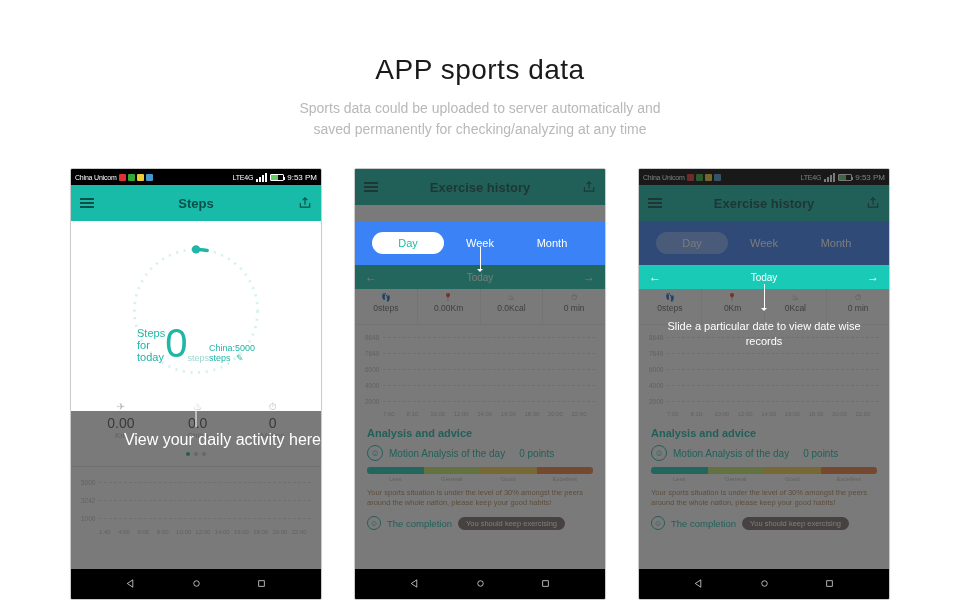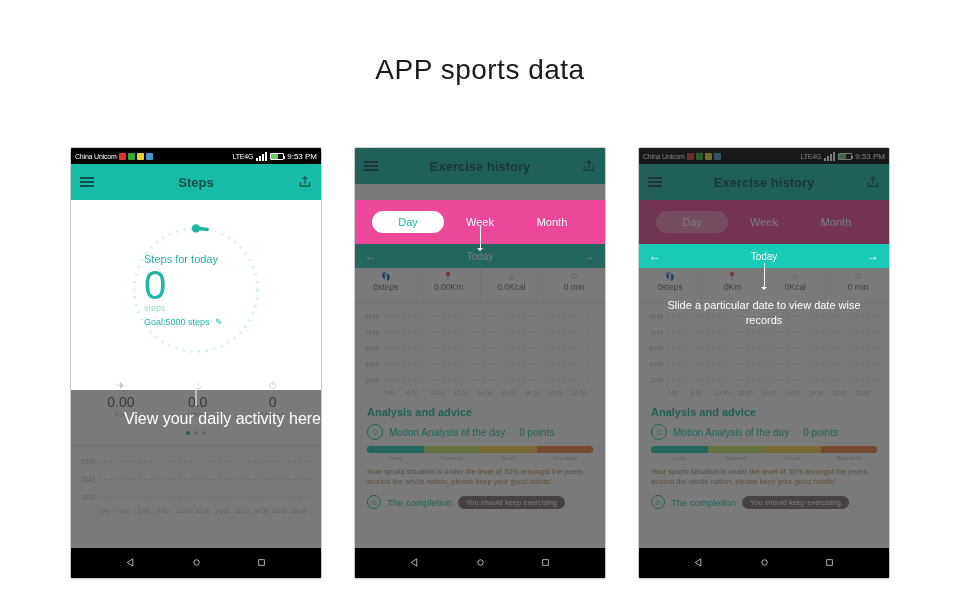--- a/index.html
+++ b/index.html
@@ -34,21 +34,21 @@
   .navbar .nv { color:#fff; }
   .nv.tr svg, .nv.sq svg { width:11px; height:11px; fill:none; stroke:#fff; stroke-width:1.5;}
   .nv.ci svg{ width:11px; height:11px; fill:none; stroke:#fff; stroke-width:1.5;}
   .dim-top { position:absolute; left:0; right:0; top:0; background:rgba(40,40,40,.62); }
   .dim-bot { position:absolute; left:0; right:0; bottom:0; background:rgba(40,40,40,.62); }
   
   .p1-body { position:absolute; top:52px; left:0; right:0; bottom:30px; background:#fff; }
   .p1-ringwrap { display:flex; justify-content:center; margin-top: 20px; }
   .p1-ring { width:140px; height:140px; border-radius:50%; position:relative; }
   .p1-ring svg { width:100%; height:100%; }
-  .p1-ring-inner { position:absolute; inset:18px; display:flex; flex-direction:column; align-items:flex-start; justify-content:center; color:#1fb6a6; }
+  .p1-ring-inner { position:absolute; inset:18px; display:flex; flex-direction:row; align-items:flex-end; justify-content:center; color:#1fb6a6; }
   .p1-sft { font-size: 11px; }
   .p1-big { font-size: 40px; line-height:1; font-weight:300; }
   .p1-unit { font-size: 9px; color:#9cd7d0; margin-top:-2px;}
   .p1-goal { font-size: 9px; margin-top:4px; color:#1fb6a6; }
   .p1-goal .ed { margin-left:3px; }
   .p1-stats { display:flex; justify-content:space-around; margin-top:20px; padding:0 10px;}
   .p1-stat { text-align:center; }
   .p1-stat .ic{ color:#bbb; font-size:10px; height:12px; }
   .p1-stat .v { font-size:14px; color:#555; margin-top:2px;}
   .p1-stat .l { font-size:8px; color:#bbb; }
@@ -60,21 +60,21 @@
   .p1-chart .row{ display:flex; align-items:center; height:18px;}
   .p1-chart .ylab{ font-size:6.5px; color:#bdbdbd; width:18px;}
   .p1-chart .ln{ flex:1; border-bottom:1px dashed #e3e3e3;}
   .p1-xaxis { display:flex; font-size:6px; color:#bdbdbd; padding-left:18px; gap:0; margin-top:2px;}
   .p1-xaxis span{ flex:1; }
   .p1-tip { position:absolute; left:16px; right:0; text-align:right; color:#fff; font-size:16px; z-index:5; }
   .p1-arrow { position:absolute; left:50%; transform:translateX(-50%); width:1px; background:#fff; z-index:5;}
   .p1-arrow::after{content:"";position:absolute;bottom:-4px;left:-3px;border:3.5px solid transparent;border-top-color:#fff;}
   .p1-arrow.up::after{ top:-4px; bottom:auto; border:3.5px solid transparent; border-bottom-color:#fff;}
   
-  .tabs { height:44px; background:#ec4899; display:flex; align-items:center; justify-content:center; gap:0; padding:0 10px;}
+  .tabs { height:44px; background:#3b82f6; display:flex; align-items:center; justify-content:center; gap:0; padding:0 10px;}
   .tab { width:72px; height:22px; border-radius:11px; font-size:11px; display:flex; align-items:center; justify-content:center; color:#fff;}
   .tab.active{ background:#fff; color:#17bba8; font-weight:500;}
   
   .eh-body { position:absolute; top:52px; left:0; right:0; bottom:30px; background:#fff; }
   .eh-date { height:24px; background:#19cbb6; color:#fff; font-size:10px; display:flex; align-items:center; justify-content:space-between; padding:0 10px;}
   .eh-date .arr{ font-size:12px; font-weight:bold;}
   .eh-metrics { display:flex; height:36px; border-bottom:1px solid #eee;}
   .eh-metric { flex:1; text-align:center; padding-top:4px; border-right:1px solid #eee;}
   .eh-metric:last-child{border-right:none;}
   .eh-metric .micon{ font-size:8px; color:#999; height:10px;}
@@ -108,21 +108,22 @@
   .tip-box { position:absolute; color:#fff; font-size:11px; text-align:center; line-height:1.4; z-index:6; }
   .tip-line { position:absolute; width:1px; background:#fff; z-index:6;}
   .tip-line::after{content:"";position:absolute;bottom:-4px;left:-3px;border:3.5px solid transparent;border-top-color:#fff;}
 </style>
 </head>
 <body>
 
 <div class="page">
   <h1 class="page-title">APP sports data</h1>
   <div class="page-sub">
-    <br>
+    <span>Sports data could be uploaded to server automatically and</span><br>
+    <span>saved permanently for checking/analyzing at any time</span>
   </div>
 
   <div class="phones">
 
     <div class="phone">
       <div class="statusbar">
         <div class="sb-left">
           <span class="sb-carrier">China Unicom</span>
           <span class="sb-chip a"></span>
           <span class="sb-chip b"></span>
@@ -165,21 +166,21 @@
             <svg viewBox="0 0 100 100">
               <circle cx="50" cy="50" r="44" fill="none" stroke="#d6f2ef" stroke-width="2" stroke-dasharray="1.5 4"></circle>
               <circle cx="50" cy="50" r="44" fill="none" stroke="#1fb6a6" stroke-width="2.5" stroke-dasharray="8 270" stroke-linecap="round" transform="rotate(-90 50 50)"></circle>
               <circle cx="50" cy="6" r="3" fill="#1fb6a6"></circle>
             </svg>
             <div class="p1-ring-inner">
               <div class="p1-sft">Steps for today</div>
               <div class="p1-big">0</div>
               <div class="p1-unit">steps</div>
               <div class="p1-goal">
-                <span>Goal:5000 steps</span>
+                <span>China:5000 steps</span>
                 <span class="ed">✎</span>
               </div>
             </div>
           </div>
         </div>
         <div class="p1-stats">
           <div class="p1-stat">
             <div class="ic">✈</div>
             <div class="v">0.00</div>
             <div class="l">Km</div>

